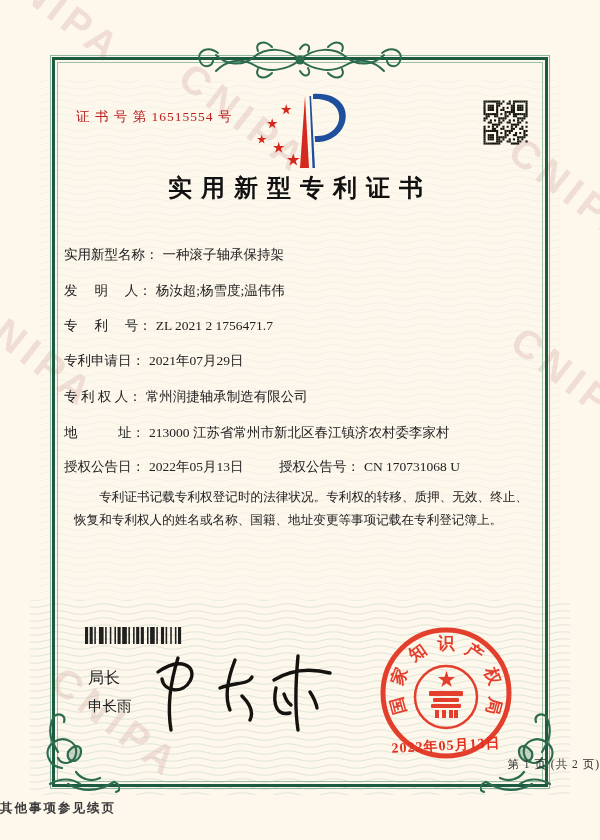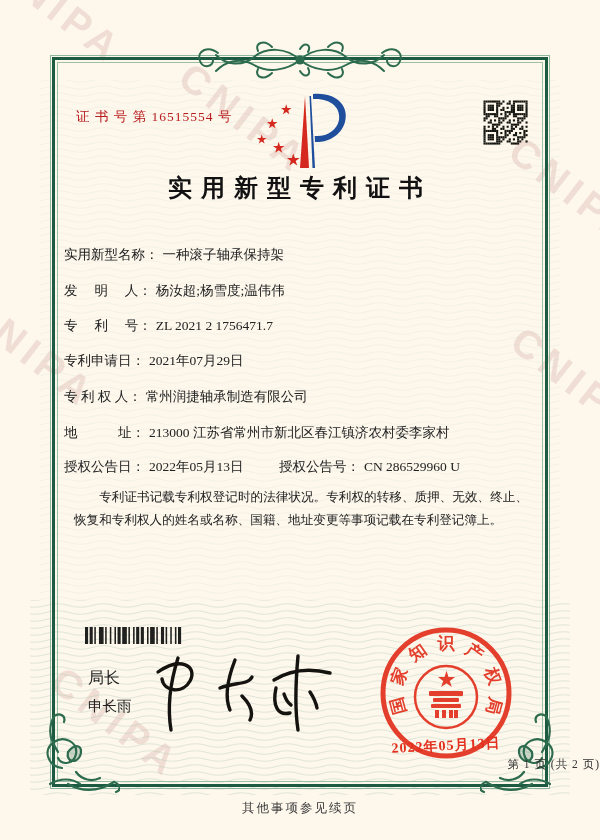--- a/index.html
+++ b/index.html
@@ -81,21 +81,21 @@
     font-size:14px;font-weight:bold;color:#e2301d;letter-spacing:1px;
     transform:rotate(-3deg);
   }
   
   .page-info{
     position:absolute;left:0;width:100%;top:757px;
     text-align:right;font-size:11.5px;color:#333;letter-spacing:1px;
   }
   .cont-note{
     position:absolute;left:0;width:100%;top:800px;
-    text-align:center;font-size:12.5px;color:#3a3a3a;letter-spacing:2px;
+    font-size:12.5px;color:#3a3a3a;letter-spacing:2px;font-weight:bold;
   }
 </style>
 </head>
 <body>
 
 <div class="page">
 
   <span class="wm" style="left:-18px;top:-14px">CNIPA</span>
   <span class="wm" style="left:168px;top:96px">CNIPA</span>
   <span class="wm" style="left:498px;top:170px">CNIPA</span>
@@ -421,21 +421,21 @@
     <span class="lbl">专利申请日：</span><span class="val">2021年07月29日</span>
   </div>
   <div class="row r5">
     <span class="lbl">专 利 权 人：</span><span class="val">常州润捷轴承制造有限公司</span>
   </div>
   <div class="row r6">
     <span class="lbl">地　　　址：</span><span class="val">213000 江苏省常州市新北区春江镇济农村委李家村</span>
   </div>
   <div class="row r7">
     <span class="lbl">授权公告日：</span><span class="val">2022年05月13日</span>
-    <span class="lbl second">授权公告号：</span><span class="val">CN 286529960 U</span>
+    <span class="lbl second">授权公告号：</span><span class="val">CN 170731068 U</span>
   </div>
 
   <div class="paras">
     <p>专利证书记载专利权登记时的法律状况。专利权的转移、质押、无效、终止、恢复和专利权人的姓名或名称、国籍、地址变更等事项记载在专利登记簿上。</p>
   </div>
 
   <svg class="barcode" id="barcode" width="156" height="17">
       <rect x="0" y="0" width="3.1" height="17" fill="#20201e"></rect>
       <rect x="4.65" y="0" width="3.1" height="17" fill="#20201e"></rect>
       <rect x="9.3" y="0" width="1.55" height="17" fill="#20201e"></rect>

